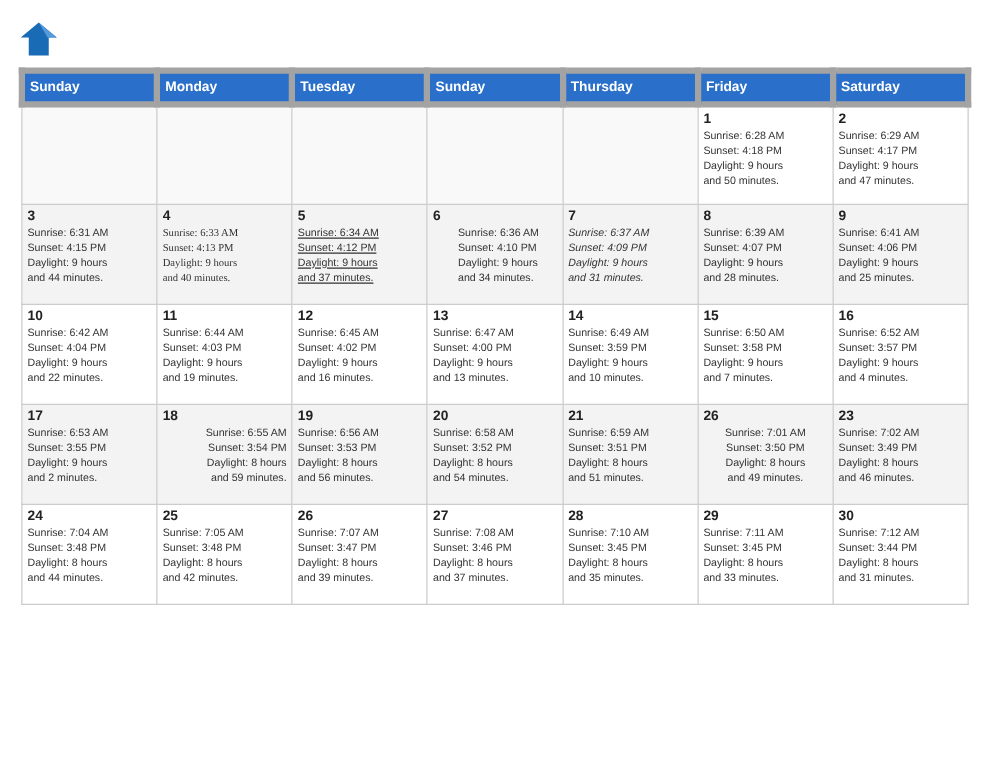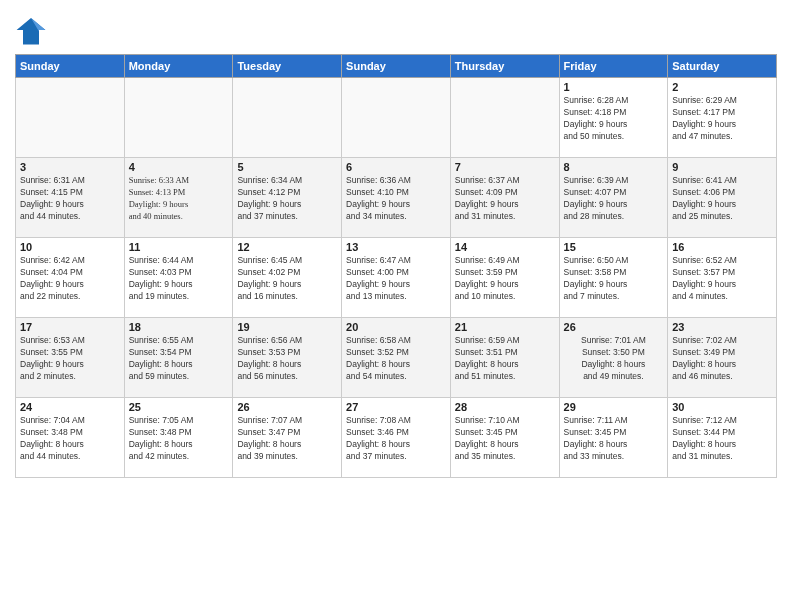--- a/index.html
+++ b/index.html
@@ -63,21 +63,21 @@
       border-collapse: collapse;
       table-layout: fixed;
     }
     th {
       background-color: #2a6fc9;
       color: #fff;
       font-size: 11px;
       font-weight: bold;
       padding: 5px 4px;
       text-align: left;
-      border: 1px solid #a3a3a3;
+      border: 5px solid #a3a3a3;
     }
     td {
       border: 1px solid #ccc;
       vertical-align: top;
       padding: 3px 4px;
       font-size: 9px;
       color: #333;
       height: 80px;
       background: #fff;
     }
@@ -165,35 +165,35 @@
           </td>
           <td class="shade">
             <span class="day-number">4</span>
             <div class="day-info" style="white-space: pre-line; font-family: Liberation Serif, serif;">Sunrise: 6:33 AM
 Sunset: 4:13 PM
 Daylight: 9 hours
 and 40 minutes.</div>
           </td>
           <td class="shade">
             <span class="day-number">5</span>
-            <div class="day-info" style="white-space: pre-line;">Sunrise: 6:34 AM
+            <div class="day-info" style="white-space: pre-line; text-decoration: underline;">Sunrise: 6:34 AM
 Sunset: 4:12 PM
 Daylight: 9 hours
 and 37 minutes.</div>
           </td>
           <td class="shade">
             <span class="day-number">6</span>
-            <div class="day-info" style="white-space: pre-line;">Sunrise: 6:36 AM
+            <div class="day-info" style="white-space: pre-line; margin-left: 20px;">Sunrise: 6:36 AM
 Sunset: 4:10 PM
 Daylight: 9 hours
 and 34 minutes.</div>
           </td>
           <td class="shade">
             <span class="day-number">7</span>
-            <div class="day-info" style="white-space: pre-line;">Sunrise: 6:37 AM
+            <div class="day-info" style="white-space: pre-line; font-style: italic;">Sunrise: 6:37 AM
 Sunset: 4:09 PM
 Daylight: 9 hours
 and 31 minutes.</div>
           </td>
           <td class="shade">
             <span class="day-number">8</span>
             <div class="day-info" style="white-space: pre-line;">Sunrise: 6:39 AM
 Sunset: 4:07 PM
 Daylight: 9 hours
 and 28 minutes.</div>
@@ -260,21 +260,21 @@
         <tr>
           <td class="shade">
             <span class="day-number">17</span>
             <div class="day-info" style="white-space: pre-line;">Sunrise: 6:53 AM
 Sunset: 3:55 PM
 Daylight: 9 hours
 and 2 minutes.</div>
           </td>
           <td class="shade">
             <span class="day-number">18</span>
-            <div class="day-info" style="white-space: pre-line;">Sunrise: 6:55 AM
+            <div class="day-info" style="white-space: pre-line; text-align: right;">Sunrise: 6:55 AM
 Sunset: 3:54 PM
 Daylight: 8 hours
 and 59 minutes.</div>
           </td>
           <td class="shade">
             <span class="day-number">19</span>
             <div class="day-info" style="white-space: pre-line;">Sunrise: 6:56 AM
 Sunset: 3:53 PM
 Daylight: 8 hours
 and 56 minutes.</div>

